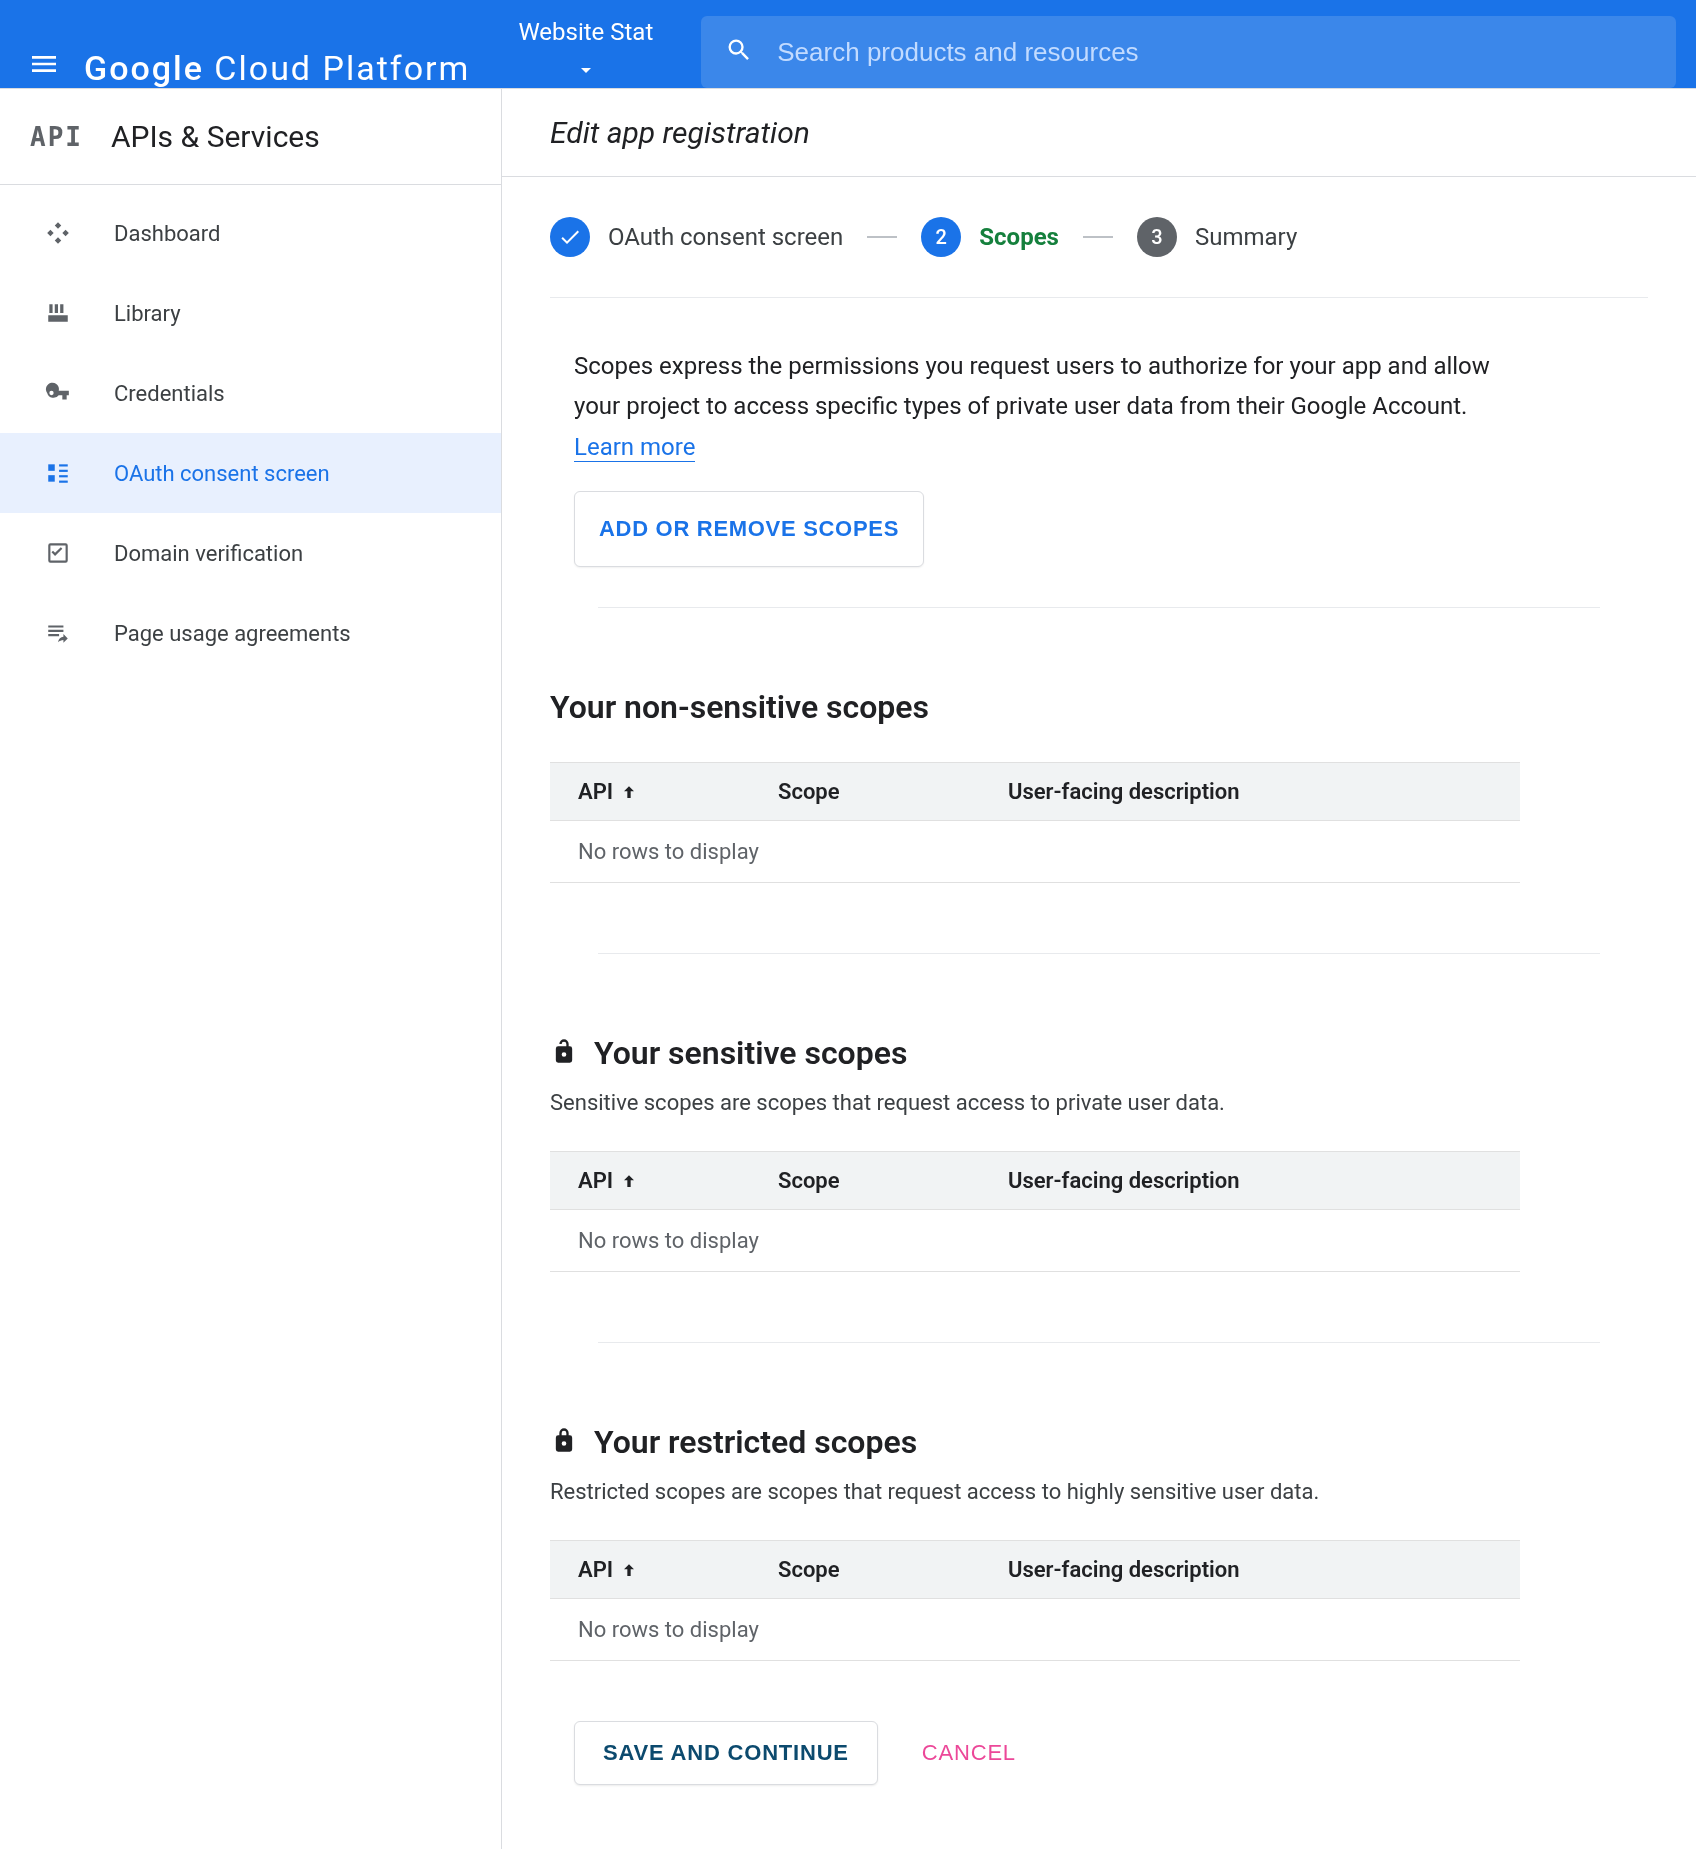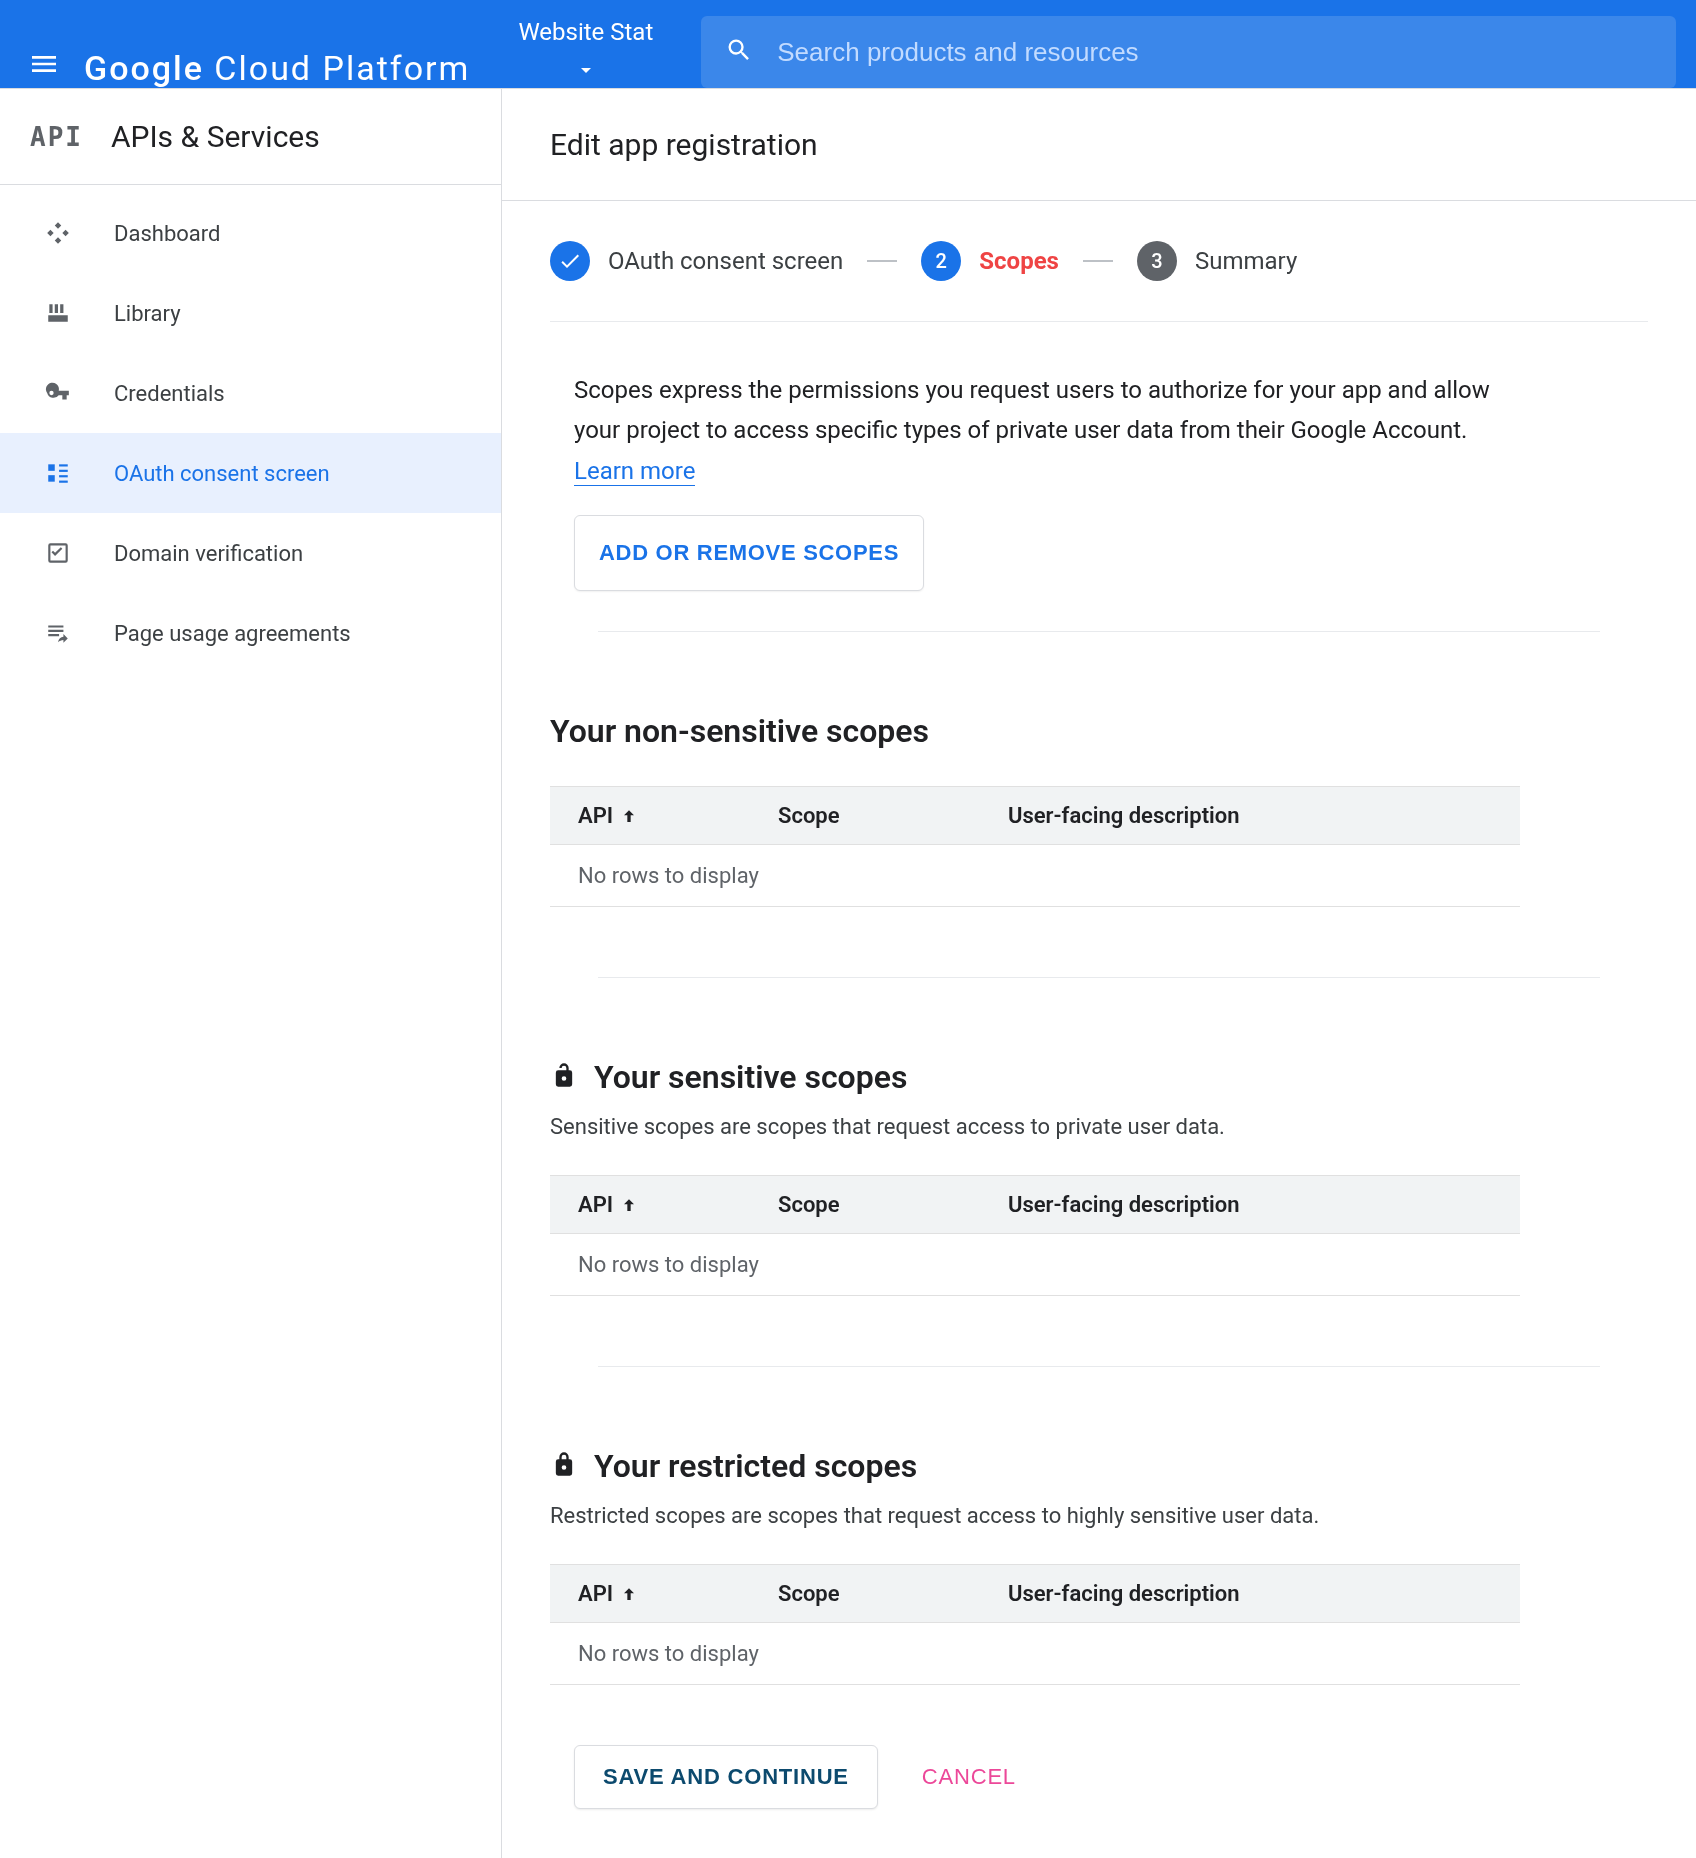--- a/index.html
+++ b/index.html
@@ -101,44 +101,45 @@
     color: #3c4043;
   }
   .nav-item.active { background: #e8f0fe; color: #1a73e8; }
   .nav-item.active .nav-icon svg { fill: #1a73e8; }
   .nav-icon { width: 32px; height: 32px; display:flex; align-items:center; justify-content:center;}
   .nav-icon svg { fill: #5f6368; width: 26px; height: 26px; }
 
   
   .main { flex: 1; padding: 0; min-width:0; }
   .page-title-row {
-    height: 112px;
+    height: 88px;
     display: flex; align-items: center;
     padding-left: 48px;
     border-bottom: 1px solid #dadce0;
+    font-style: italic;
   }
   .page-title { font-size: 30px; color: #202124; font-weight: 400; }
 
   .stepper {
     display: flex; align-items: center;
     gap: 24px;
     padding: 40px 48px;
   }
   .step { display: flex; align-items: center; gap: 18px; }
   .step-circle {
     width: 40px; height: 40px; border-radius: 50%;
     display:flex; align-items:center; justify-content:center;
     font-size: 20px; font-weight: 500;
   }
   .step-circle.done { background:#1a73e8; }
   .step-circle.done svg{ fill:#fff; width:24px; height:24px;}
   .step-circle.active { background:#1a73e8; color:#fff; }
   .step-circle.future { background:#5f6368; color:#fff; }
   .step-label { font-size: 24px; color:#3c4043; }
-  .step-label.active { font-weight:700; color:#ef4444; }
+  .step-label.active { font-weight:700; color:#15803d; }
   .step-sep { width: 30px; height: 2px; background:#bdc1c6; }
 
   .divider { height:1px; background:#e8eaed; margin: 0 48px; }
   .content { padding: 0 48px 60px; }
 
   .intro-block { padding: 48px 24px 40px; max-width: 980px;}
   .intro-text { font-size: 24px; line-height: 1.68; color:#202124; }
   .intro-text a { color:#1a73e8; text-decoration:none; border-bottom:1px solid #1a73e8; }
 
   .btn-outline {

